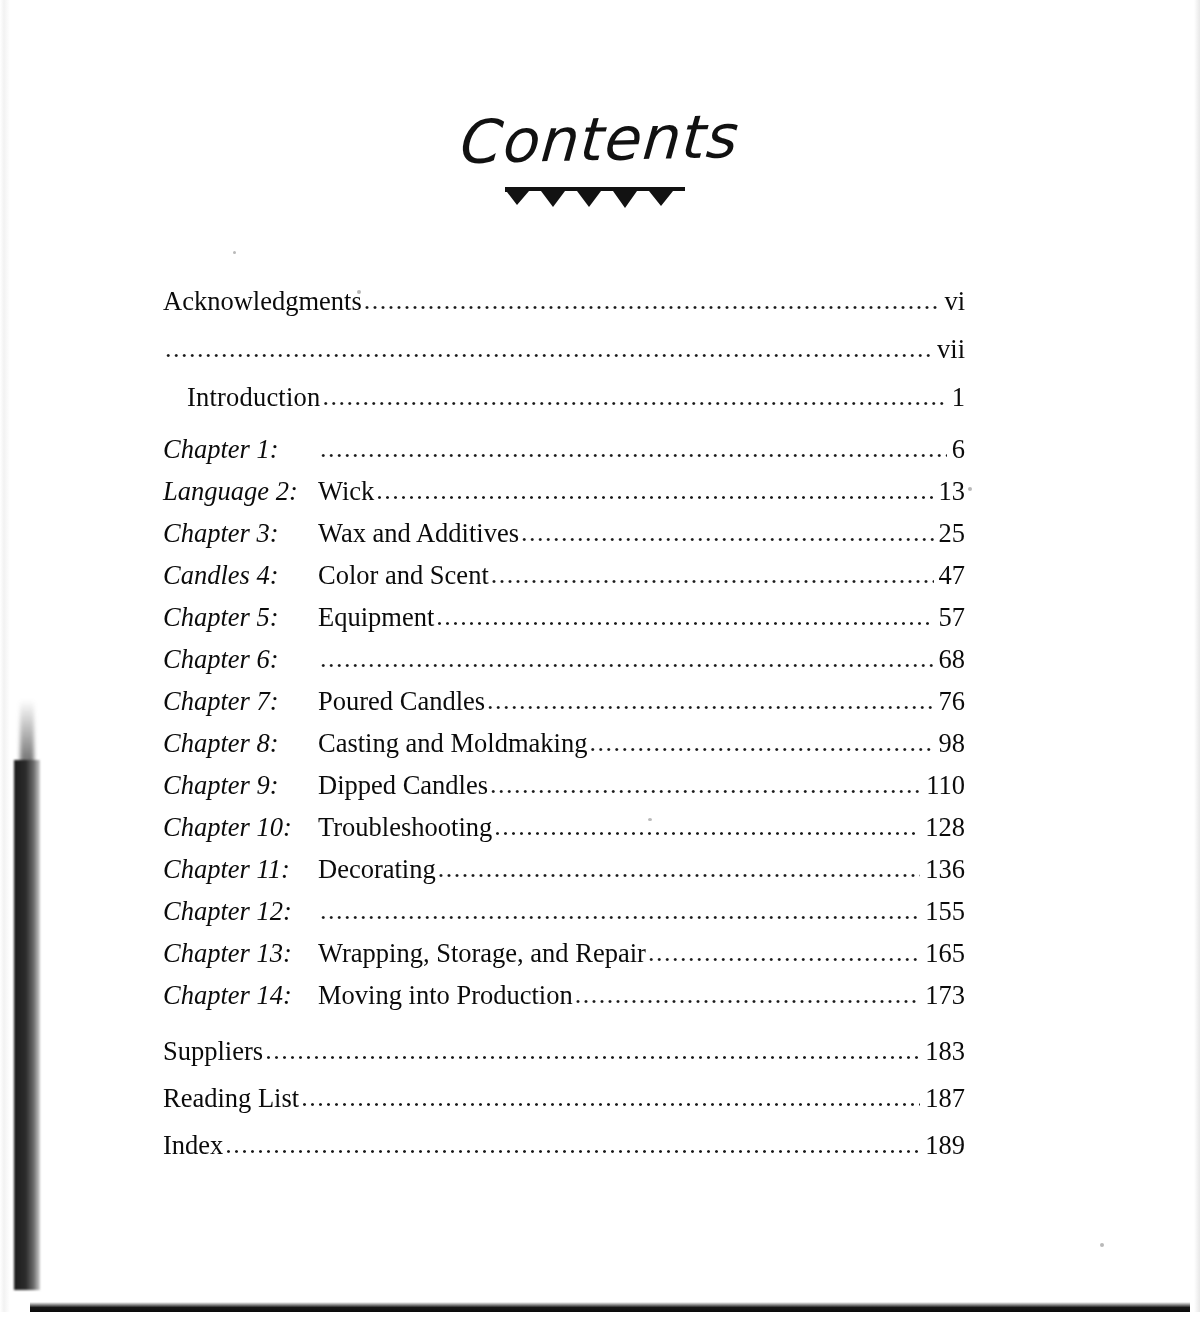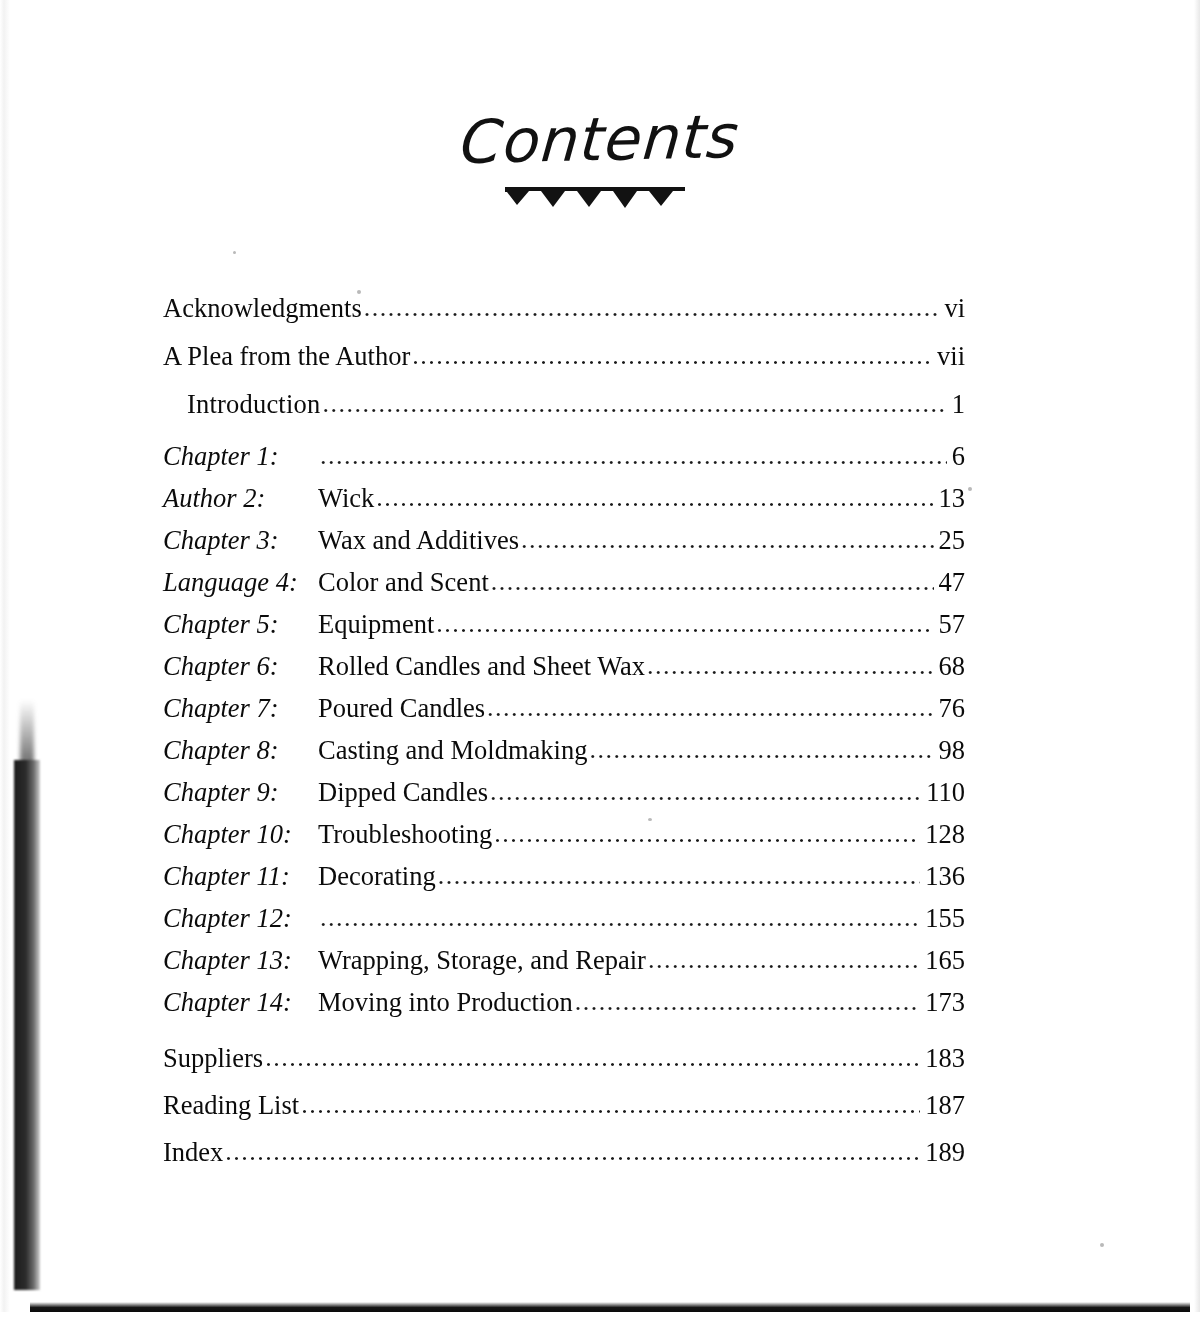--- a/index.html
+++ b/index.html
@@ -98,21 +98,21 @@
     left: 505px;
     top: 184px;
     width: 180px;
     height: 26px;
   }
 
   
   .toc {
     position: absolute;
     left: 163px;
-    top: 295px;
+    top: 288px;
     width: 802px;
   }
   .row {
     display: flex;
     align-items: baseline;
     font-size: 26.5px;
     line-height: 1.0;
     white-space: nowrap;
   }
   .row.front { margin-bottom: 21px; }
@@ -177,64 +177,62 @@
   </svg>
 
   <div class="toc">
 
     <div class="row front">
       <span class="label">Acknowledgments</span>
       <span class="leader">................................................................................................................................</span>
       <span class="page-num">vi</span>
     </div>
     <div class="row front">
-      <span class="label">A Plea from the Author</span>
       <span class="leader">................................................................................................................................</span>
       <span class="page-num">vii</span>
     </div>
     <div class="row front">
       <span class="label sp-1">Introduction</span>
       <span class="leader">................................................................................................................................</span>
       <span class="page-num">1</span>
     </div>
 
     <div class="toc-gap-after-intro"></div>
 
     <div class="row chap">
       <span class="chap-label">Chapter 1:</span>
       <span class="leader">................................................................................................................................</span>
       <span class="page-num">6</span>
     </div>
     <div class="row chap">
-      <span class="chap-label">Author 2:</span>
+      <span class="chap-label">Language 2:</span>
       <span class="chap-title">Wick</span>
       <span class="leader">................................................................................................................................</span>
       <span class="page-num">13</span>
     </div>
     <div class="row chap">
       <span class="chap-label">Chapter 3:</span>
       <span class="chap-title">Wax and Additives</span>
       <span class="leader">................................................................................................................................</span>
       <span class="page-num">25</span>
     </div>
     <div class="row chap">
-      <span class="chap-label">Language 4:</span>
+      <span class="chap-label">Candles 4:</span>
       <span class="chap-title">Color and Scent</span>
       <span class="leader">................................................................................................................................</span>
       <span class="page-num">47</span>
     </div>
     <div class="row chap">
       <span class="chap-label">Chapter 5:</span>
       <span class="chap-title">Equipment</span>
       <span class="leader">................................................................................................................................</span>
       <span class="page-num">57</span>
     </div>
     <div class="row chap">
       <span class="chap-label">Chapter 6:</span>
-      <span class="chap-title">Rolled Candles and Sheet Wax</span>
       <span class="leader">................................................................................................................................</span>
       <span class="page-num">68</span>
     </div>
     <div class="row chap">
       <span class="chap-label">Chapter 7:</span>
       <span class="chap-title">Poured Candles</span>
       <span class="leader">................................................................................................................................</span>
       <span class="page-num">76</span>
     </div>
     <div class="row chap">

